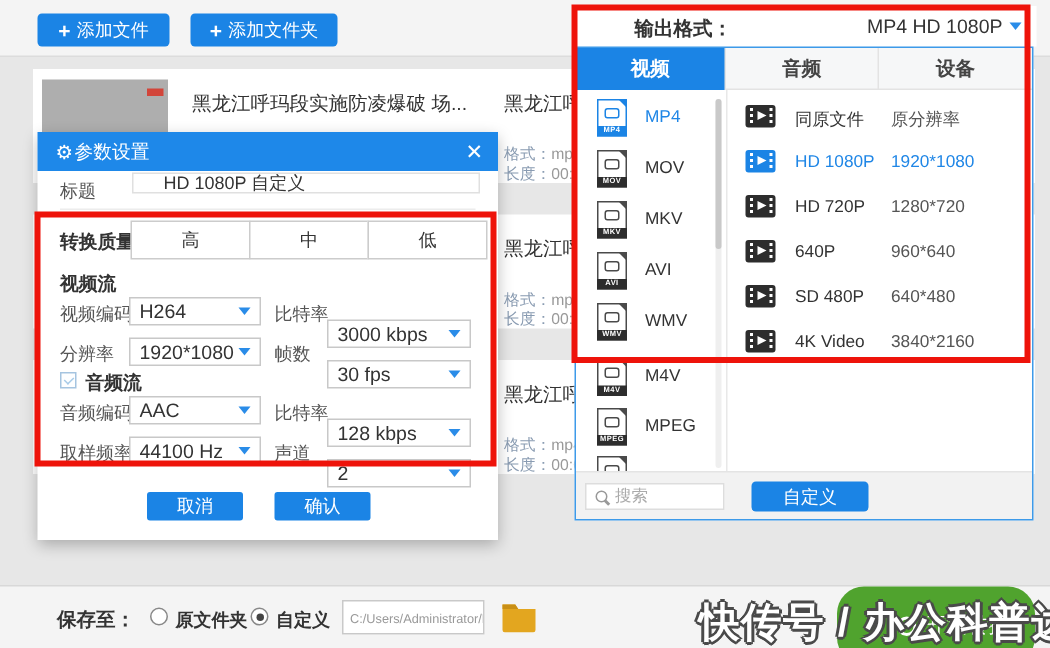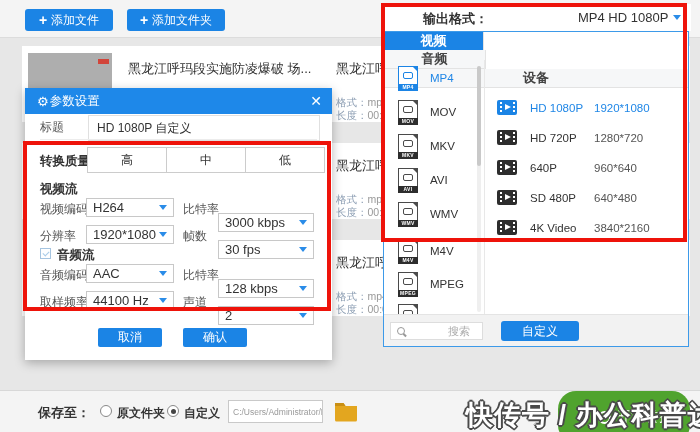--- a/index.html
+++ b/index.html
@@ -26,21 +26,21 @@
   .m1 { top:50px; } .m2 { top:63px; }
 
   
   .dialog { position:absolute; left:25px; top:88px; width:307px; height:272px; background:#fff; box-shadow:0 3px 10px rgba(0,0,0,.28); z-index:20; }
   .dlg-head { position:absolute; left:0; top:0; right:0; height:26px; background:#1e88e9; display:flex; align-items:center; }
   .gear { color:#fff; font-size:13px; margin-left:12px; line-height:1; }
   .dlg-title { color:#fff; font-size:12.5px; margin-left:1px; }
   .dlg-close { position:absolute; right:10px; top:0; height:26px; display:flex; align-items:center; color:#fff; font-size:14px; cursor:pointer; }
   .fld-label { position:absolute; font-size:12px; color:#555; }
   .fld-label.b { font-weight:bold; color:#333; font-size:12.5px; }
-  .name-input { position:absolute; left:63px; top:27px; width:232px; height:26px; border:1px solid #e0e0e0; font-size:12px; color:#333; padding-left:8px; font-family:inherit; }
+  .name-input { position:absolute; left:63px; top:27px; width:232px; height:14px; border:1px solid #e0e0e0; font-size:12px; color:#333; padding-left:20px; font-family:inherit; }
   .dlg-sep { position:absolute; left:15px; top:51px; width:277px; border-top:1px solid #ececec; }
   .seg { position:absolute; left:63px; top:59px; display:flex; }
   .seg-cell { width:80px; height:26px; border:1px solid #ccc; margin-left:-1px; background:#fff; font-size:12px; color:#333; display:flex; align-items:center; justify-content:center; cursor:pointer; }
   .dropdown { position:absolute; height:19px; border:1px solid #c8c8c8; background:#fff; font-size:13px; color:#333; display:flex; align-items:center; padding:0 6px; cursor:pointer; }
   .dropdown .dd-val { flex:1; white-space:nowrap; overflow:hidden; }
   .caret { width:0; height:0; border-left:4px solid transparent; border-right:4px solid transparent; border-top:5px solid #2a8ce8; }
   .dd-c1 { left:61px; width:88px; }
   .dd-c2 { left:193px; width:96px;margin-top:15px; }
   .cb { position:absolute; left:15px; top:160px; width:11px; height:11px; border:1px solid #a5c4e0; background:#fdfeff; cursor:pointer; }
   .cb::after { content:""; position:absolute; left:2px; top:1.5px; width:5px; height:3px; border-left:1.5px solid #a8cbe8; border-bottom:1.5px solid #a8cbe8; transform:rotate(-45deg); }
@@ -52,21 +52,21 @@
   .red-right { left:381px; top:3px; width:306px; height:239px; }
 
   
   .fmt-head { position:absolute; left:381px; top:4px; width:310px; height:27px; background:#fff; z-index:10; }
   .fmt-head-label { position:absolute; left:42px; top:6px; font-size:13px; font-weight:bold; color:#333; }
   .fmt-head-value { position:absolute; left:197px; top:6px; font-size:13px; color:#333; }
   .fmt-head .caret { position:absolute; left:292px; top:11px; }
 
   
   .panel { position:absolute; left:383px; top:31px; width:306px; height:316px; background:#fff; border:1px solid #3d9ae9; z-index:10; }
-  .tabs { position:absolute; left:0; top:0; right:0; height:28px; display:flex;flex-direction:column; }
+  .tabs { position:absolute; left:0; top:0; right:0; height:28px; display:flex; }
   .tab { height:28px; font-size:13px; font-weight:bold; display:flex; align-items:center; justify-content:center; background:#f6f7f8; color:#444; border-bottom:1px solid #e3e3e3; border-right:1px solid #e3e3e3; cursor:pointer; }
   .tab.active { background:#1b84e5; color:#fff; border-bottom:none; }
   .t1 { width:100px; } .t2 { width:102px; } .t3 { flex:1; border-right:none; }
   .col-div { position:absolute; left:100px; top:28px; height:254px; border-left:1px solid #e8e8e8; }
   .fmt-row { position:absolute; left:0; width:100px; height:26px; cursor:pointer; }
   .file-icon { position:absolute; left:14px; top:0; width:20px; height:25px; border:1px solid #4a4a4a; background:#fff; }
   .file-icon::before { content:""; position:absolute; right:-1px; top:-1px; border-left:6px solid transparent; border-top:6px solid #4a4a4a; }
   .file-icon .cam { position:absolute; left:4px; top:5px; width:10px; height:7px; border:1px solid #4a4a4a; border-radius:2px; }
   .file-icon .band { position:absolute; left:-1px; right:-1px; bottom:-1px; height:7px; background:#2d2d2d; color:#fff; font-size:5px; font-weight:bold; font-style:normal; text-align:center; line-height:7px; overflow:hidden; letter-spacing:.3px; }
   .fmt-row.sel .file-icon { border-color:#1b84e5; }
@@ -86,21 +86,21 @@
   .q-row.sel .film-icon { background:#1b84e5; }
   .q-name { position:absolute; left:45px; top:6px; font-size:11.5px; color:#333; }
   .q-res { position:absolute; left:109px; top:6px; font-size:11.5px; color:#555; }
   .q-row.sel .q-name, .q-row.sel .q-res { color:#1f86e6; }
 
   .panel-foot { position:absolute; left:0; right:0; top:282px; height:32px; background:#f2f2f2; border-top:1px solid #e4e4e4; }
   .search-box { position:absolute; left:6px; top:7px; width:93px; height:18px; background:#fff; border:1px solid #ddd; display:flex; align-items:center; }
   .search-glyph { position:relative; width:9px; height:9px; margin:0 4px 0 6px; flex:none; }
   .search-glyph::before { content:""; position:absolute; left:0; top:0; width:6px; height:6px; border:1.5px solid #999; border-radius:50%; }
   .search-glyph::after { content:""; position:absolute; left:6.5px; top:6.5px; width:4px; height:1.5px; background:#999; transform:rotate(45deg); transform-origin:0 0; }
-  .search-box input { border:none; outline:none; width:60px; font-size:11px; color:#333; font-family:inherit; background:transparent;text-align:right; }
+  .search-box input { border:none; outline:none; width:60px; font-size:11px; color:#333; font-family:inherit; background:transparent; }
   .search-box input::placeholder { color:#aaa; }
   .custom-btn { position:absolute; left:117px; top:6px; width:78px; height:20px; background:#1b84e5; color:#fff; border:none; border-radius:3px; font-size:12px; font-family:inherit; cursor:pointer; }
 
   
   .bottom-bar { position:absolute; left:0; top:390px; width:700px; height:42px; background:#f4f4f4; border-top:1px solid #d8d8d8; z-index:5; }
   .save-label { position:absolute; left:38px; top:13px; font-size:13px; font-weight:bold; color:#333; }
   .radio { position:absolute; top:14px; width:12px; height:12px; border:1px solid #888; border-radius:50%; background:#fff; cursor:pointer; }
   .radio.sel::after { content:""; position:absolute; left:2.5px; top:2.5px; width:5px; height:5px; border-radius:50%; background:#444; }
   .r1 { left:100px; } .r2 { left:167px; }
   .radio-label { position:absolute; top:14px; font-size:12px; font-weight:bold; color:#333; }
@@ -289,20 +289,29 @@
     </div>
     <div class="fmt-row" style="top:272px">
       <span class="file-icon">
           <i class="cam"></i>
         </span>
     </div>
     <div class="scrollbar">
         <div class="scroll-thumb"></div>
       </div>
 
+    <div class="q-row" style="top:34px">
+      <span class="film-icon">
+          <i class="fd l"></i>
+          <i class="fd r"></i>
+        </span>
+      <span class="q-name">同原文件</span>
+      <span class="q-res">原分辨率</span>
+
+    </div>
     <div class="q-row sel" style="top:64px">
       <span class="film-icon">
           <i class="fd l"></i>
           <i class="fd r"></i>
         </span>
       <span class="q-name">HD 1080P</span>
       <span class="q-res">1920*1080</span>
 
     </div>
     <div class="q-row" style="top:94px">

